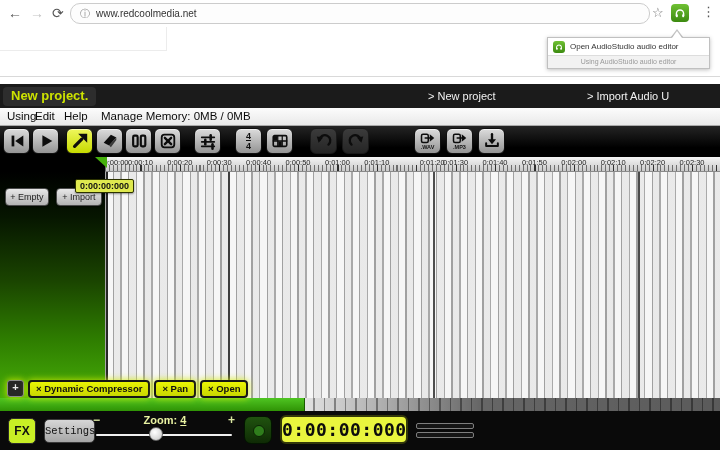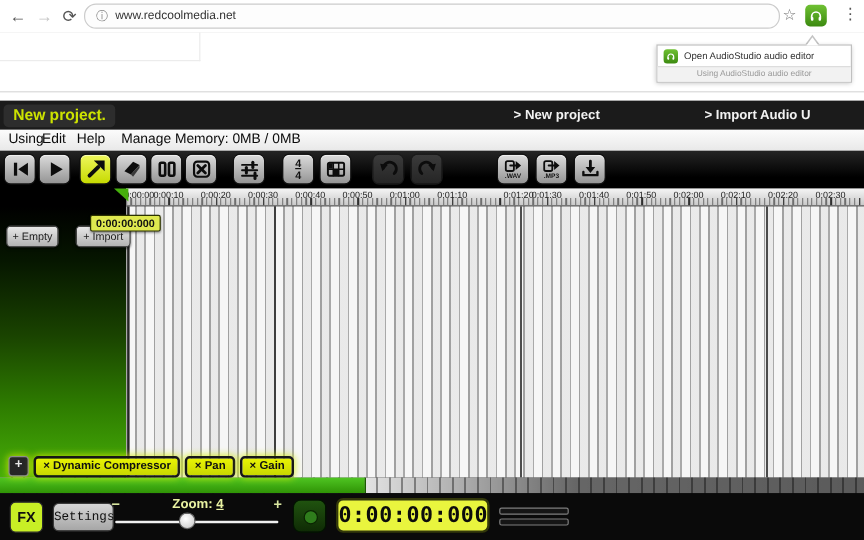--- a/index.html
+++ b/index.html
@@ -34,21 +34,21 @@
   .popup-ico{width:12px;height:12px;border-radius:3px;background:linear-gradient(#6fc133,#3c8a10);
              display:flex;align-items:center;justify-content:center;margin-right:5px;flex:none;}
   .popup-open{font-size:8px;color:#333;white-space:nowrap;}
   .popup-row2{height:12px;background:#f2f2f2;border-top:1px solid #ddd;text-align:center;
               font-size:7px;color:#999;line-height:12px;}
 
   
   .title-bar{left:0;top:84px;width:720px;height:24px;background:#1b1b1b;}
   .title-badge{position:absolute;left:3px;top:3px;background:#2d2d2d;border-radius:4px;
                padding:1px 8px 3px;color:#cde300;font-size:13px;font-weight:bold;}
-  .hdr-link{position:absolute;top:6px;color:#f2f2f2;font-size:11px;font-weight:bold;white-space:nowrap;cursor:pointer;}
+  .hdr-link{position:absolute;top:6px;color:#f2f2f2;font-size:11px;font-weight:normal;white-space:nowrap;cursor:pointer;}
 
   
   .menu-bar{left:0;top:108px;width:720px;height:18px;background:linear-gradient(#fcfcfc,#e9e9e9);
             border-bottom:1px solid #a9a9a9;box-sizing:border-box;}
   .menu-item{position:absolute;top:2px;font-size:11.5px;color:#0a0a0a;cursor:pointer;white-space:nowrap;}
 
   
   .toolbar{left:0;top:126px;width:720px;height:31px;background:linear-gradient(#242424,#000 70%);}
   .tbtn{position:absolute;top:2px;width:27px;height:26px;border-radius:6px;border:1px solid #101010;
         background:linear-gradient(#dcdcdc,#949494);box-sizing:border-box;cursor:pointer;
@@ -314,28 +314,28 @@
         <span class="rlabel" style="left: 692px;">0:02:30</span>
       </div>
   </div>
   <div class="abs ruler-marker"></div>
 
   <div class="abs workspace">
     <div class="sidebar"></div>
     <div class="track-grid"></div>
     <div class="playhead"></div>
     <div class="side-btn" style="left:5px;width:44px;">+ Empty</div>
-    <div class="side-btn" style="left:56px;width:46px;margin-left:7px;">+ Import</div>
+    <div class="side-btn" style="left:56px;width:46px;">+ Import</div>
     <div class="tooltip">0:00:00:000</div>
 
     <div class="fx-row">
       <div class="fx-add">+</div>
       <div class="pill">× Dynamic Compressor</div>
       <div class="pill">× Pan</div>
-      <div class="pill">× Gain</div>
+      <div class="pill">× Open</div>
     </div>
   </div>
 
   <div class="abs scroll-strip">
     <div class="scroll-thumb"></div>
   </div>
 
   <div class="abs bottom-bar">
     <div class="fx-btn">FX</div>
     <div class="settings-btn">Settings</div>

